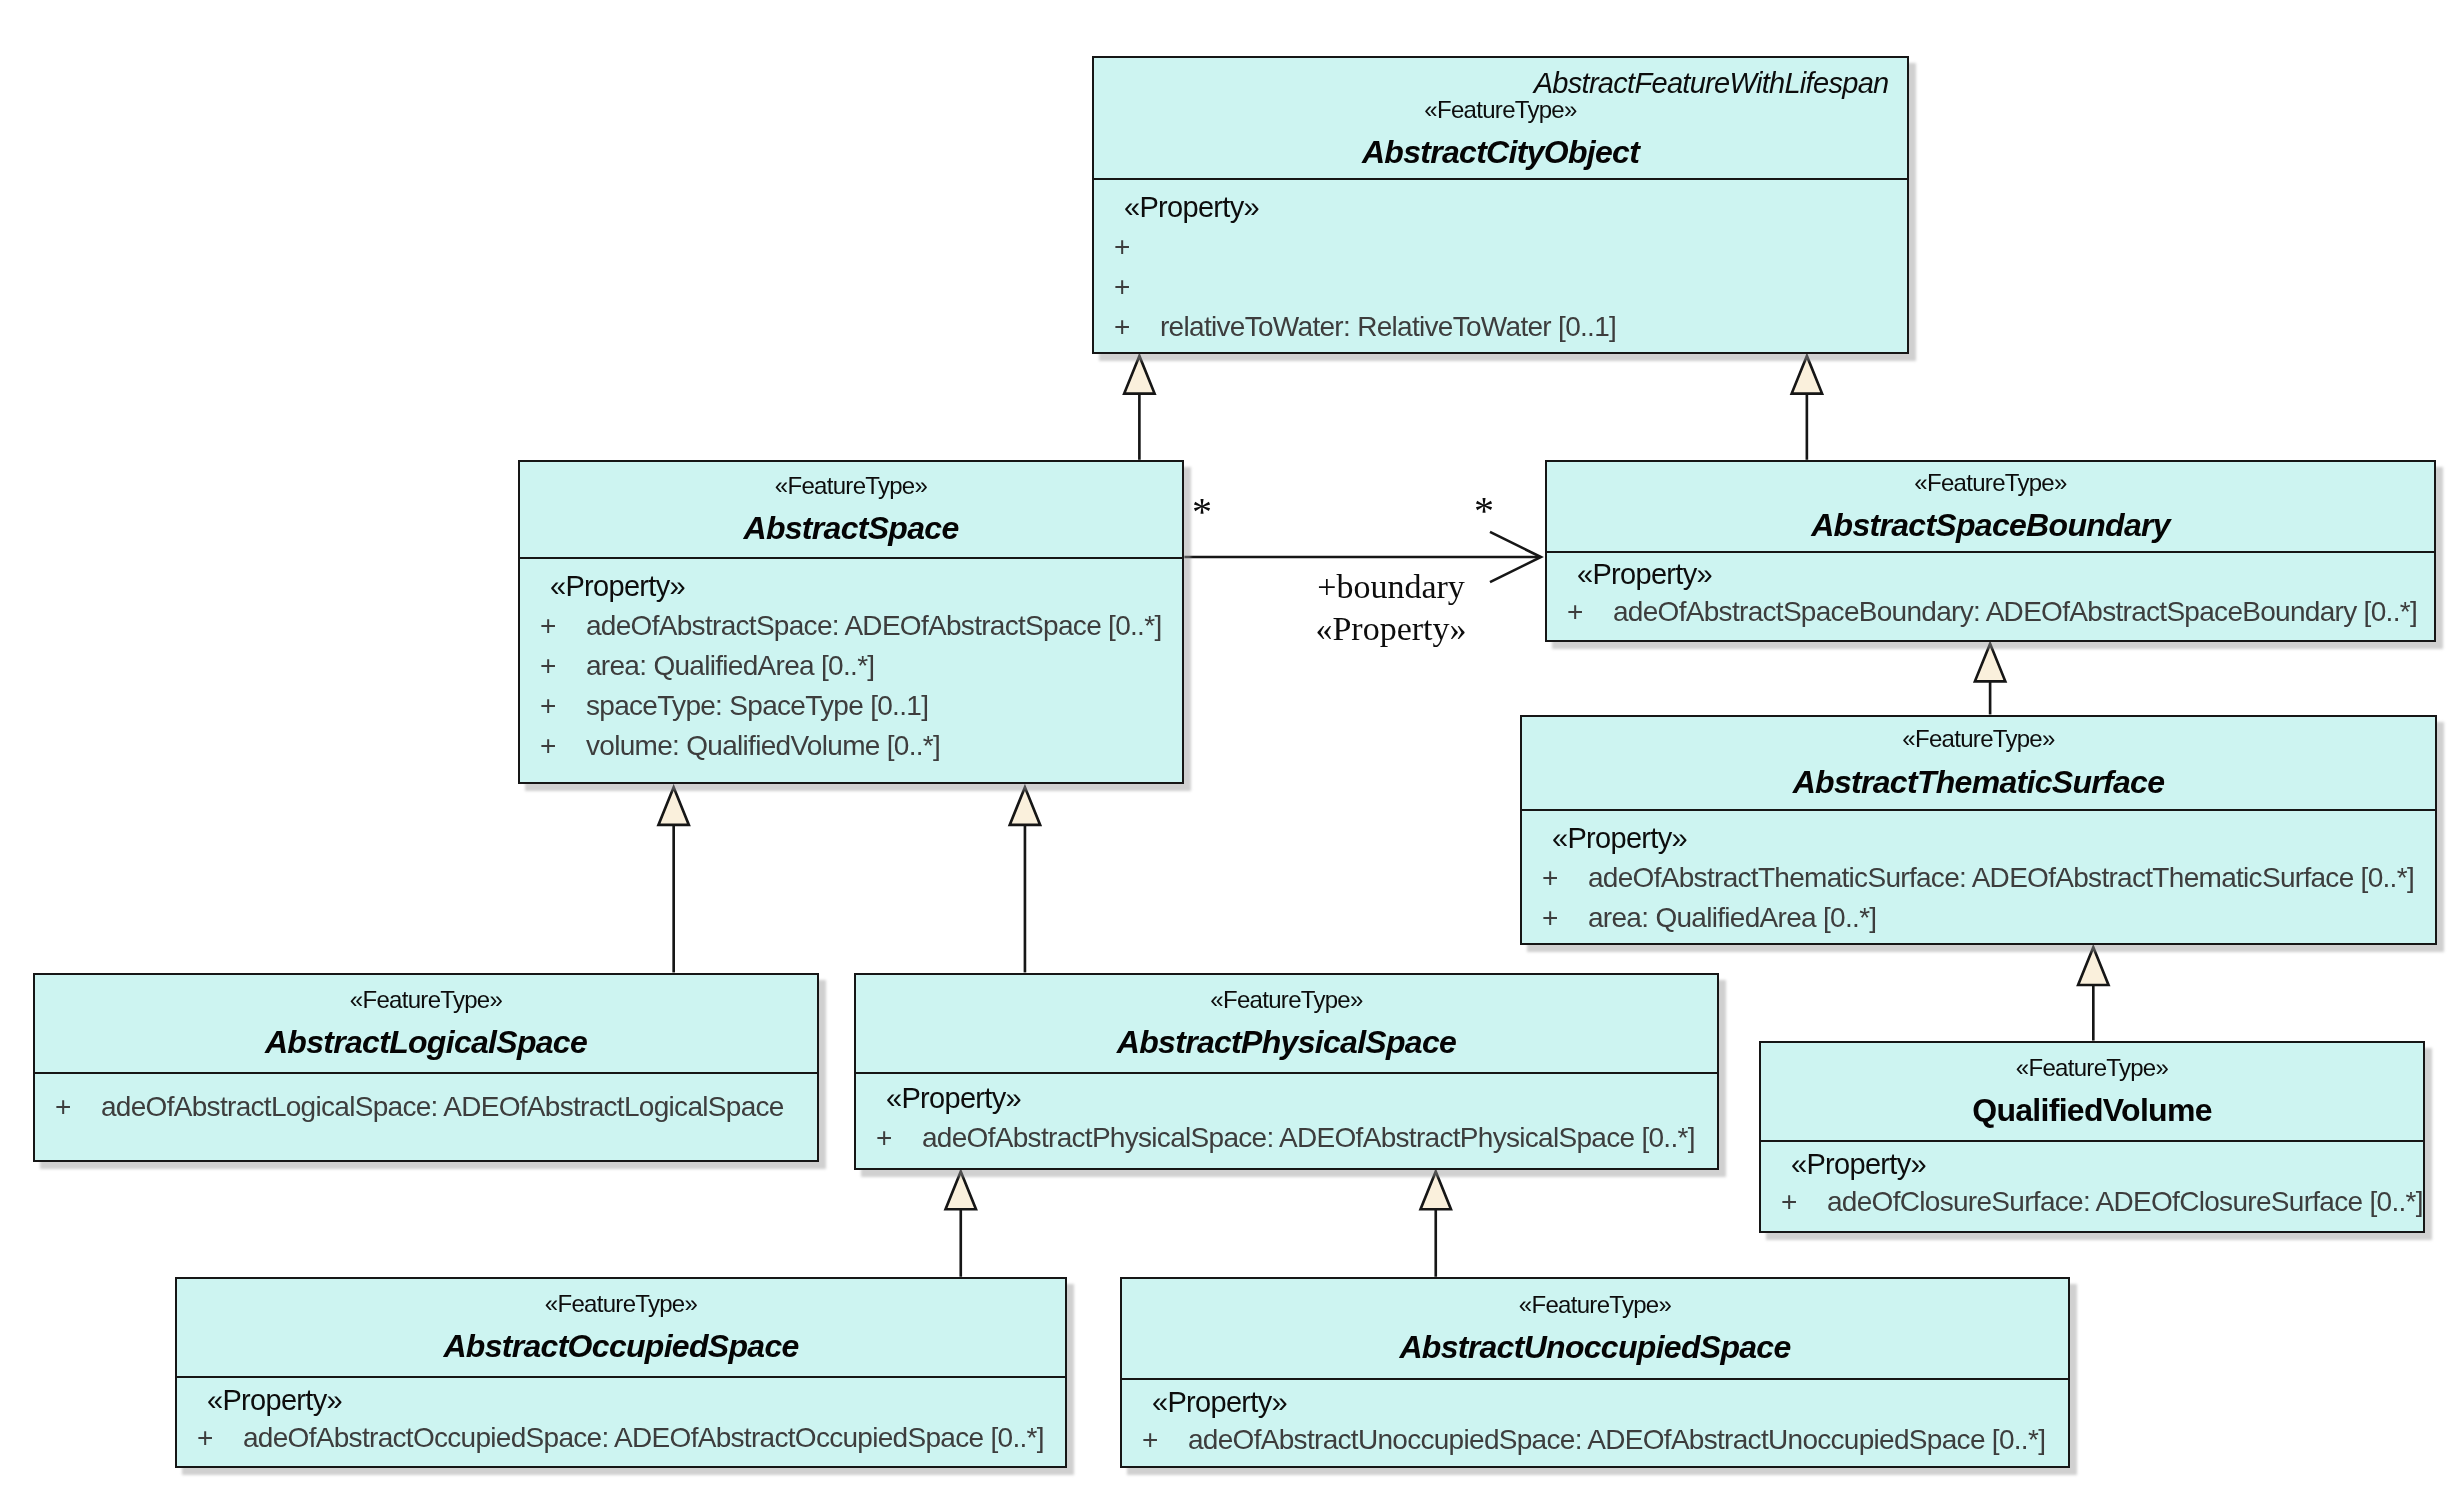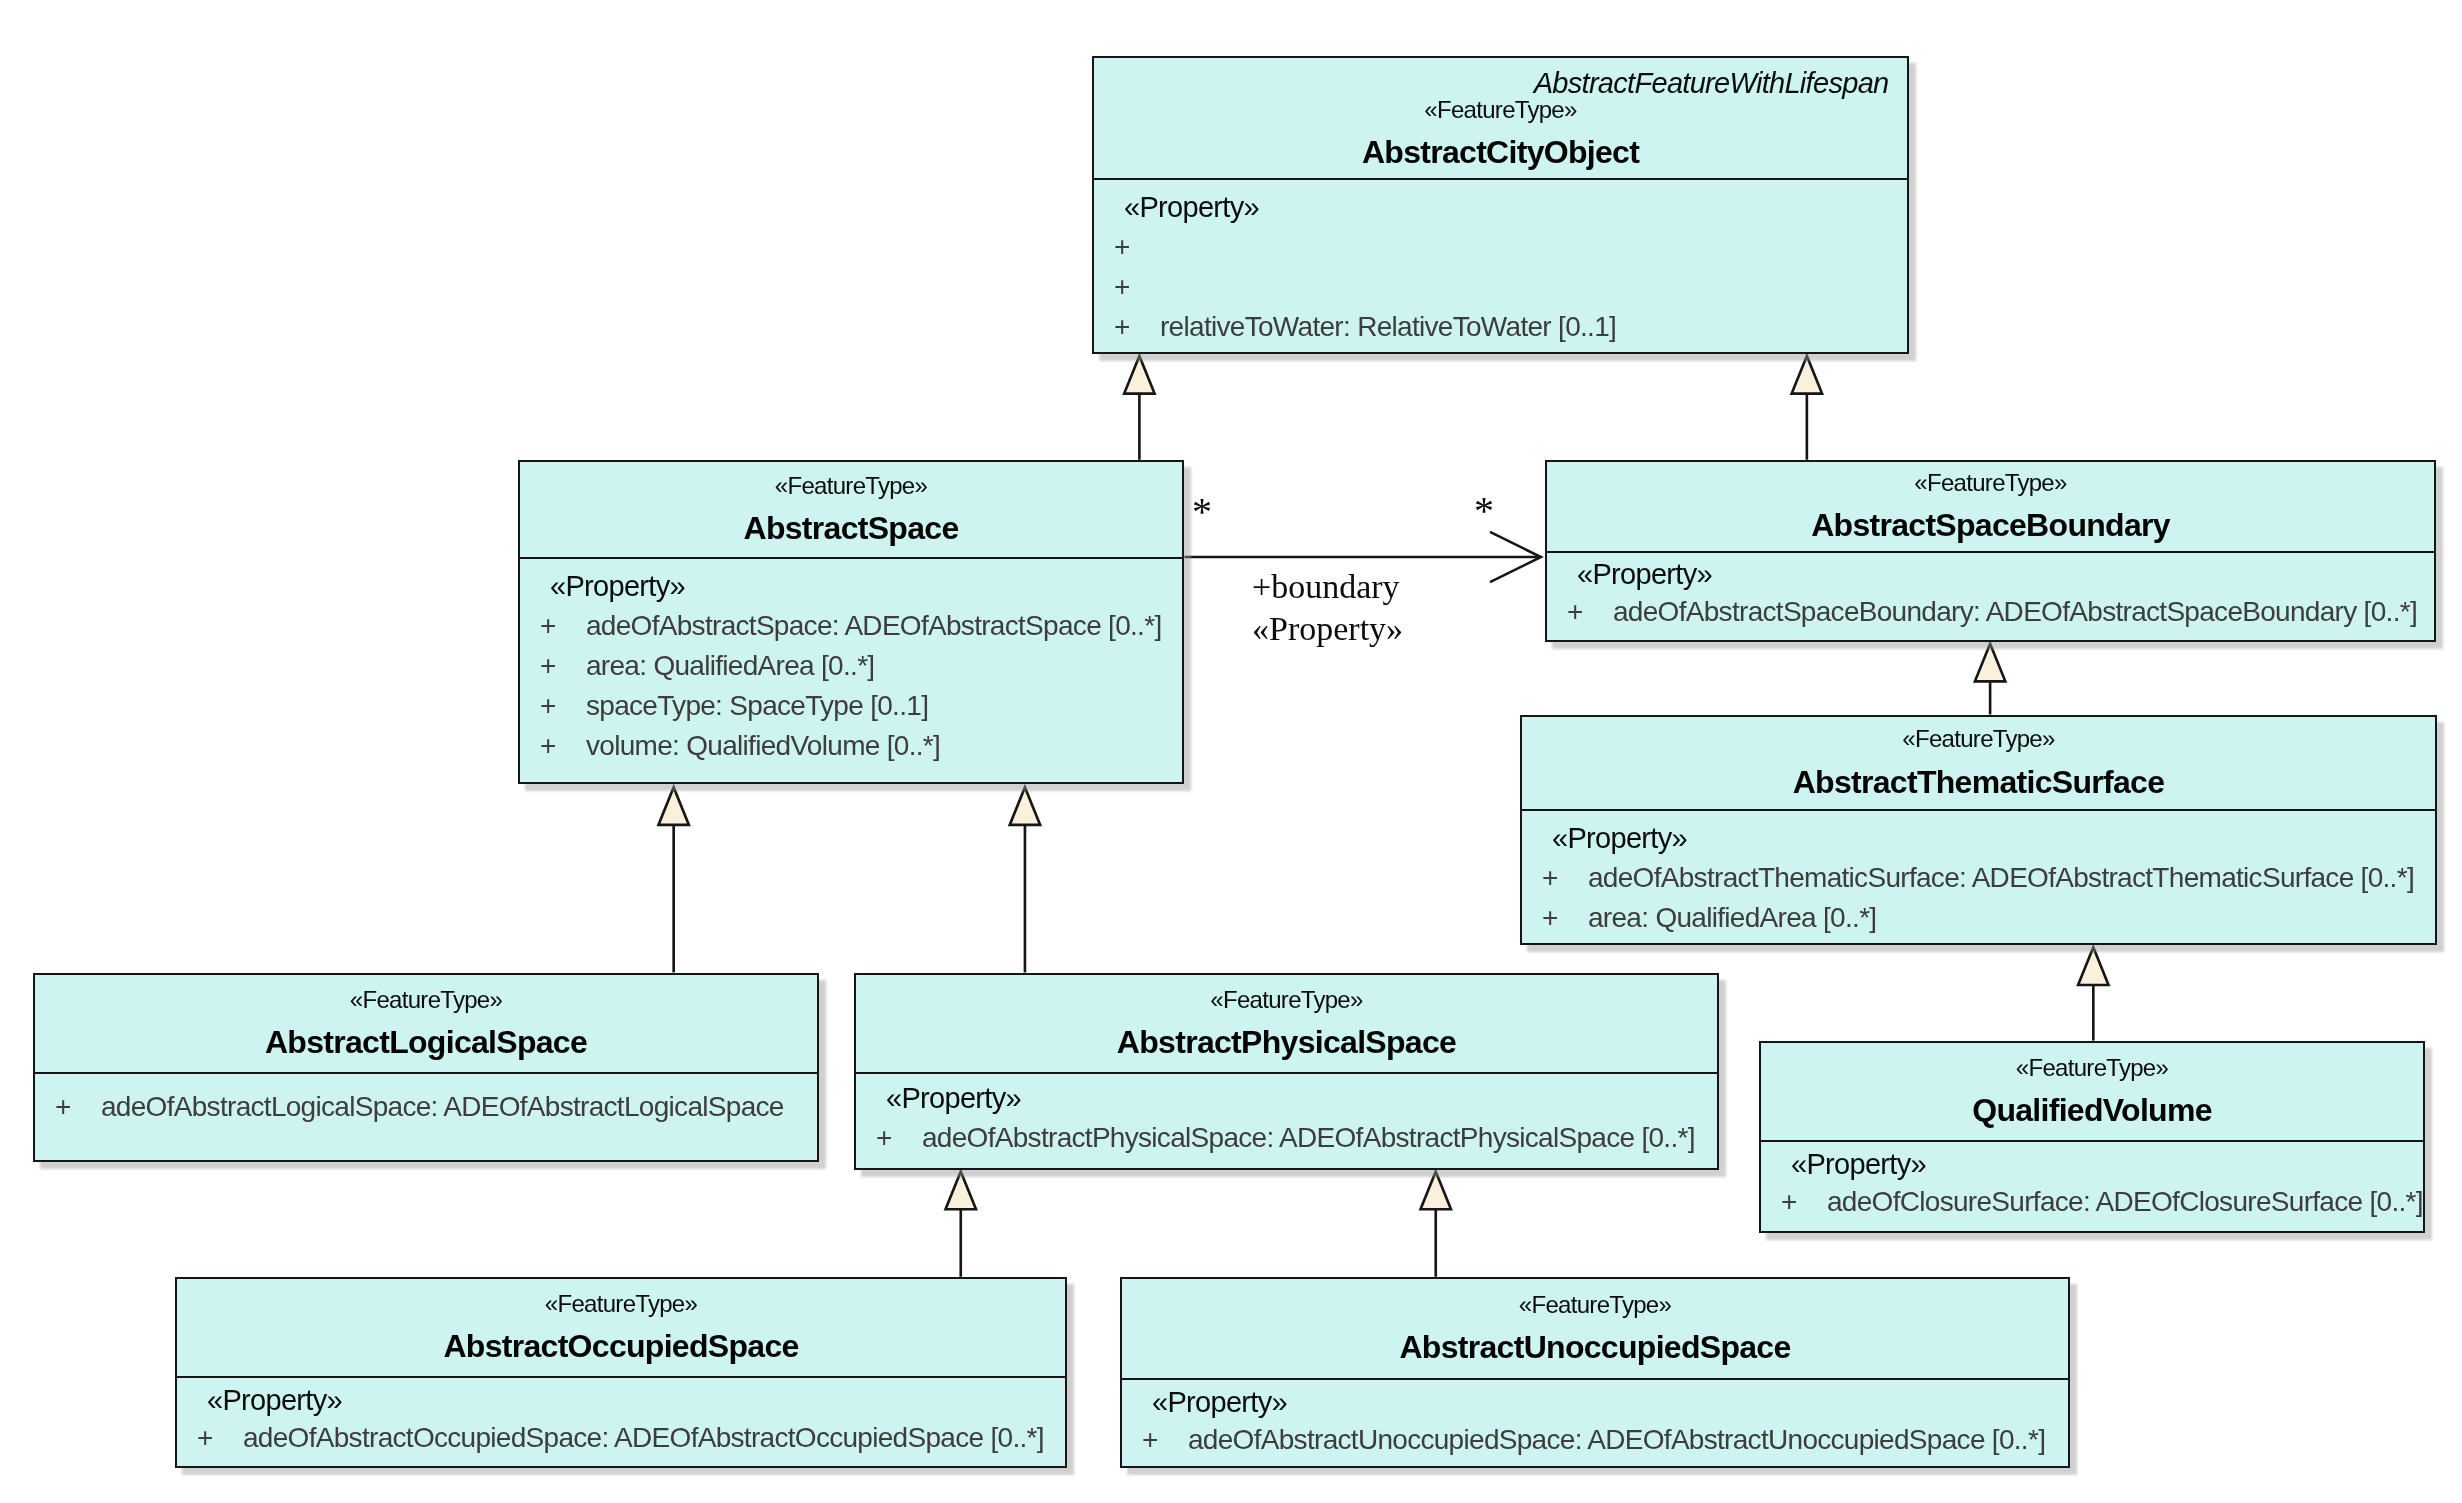--- a/index.html
+++ b/index.html
@@ -4,31 +4,31 @@
 <style>
   html,body{margin:0;padding:0;background:#ffffff;}
   #canvas{position:relative;width:2462px;height:1503px;background:#ffffff;overflow:hidden;
           font-family:"Liberation Sans","DejaVu Sans",sans-serif;}
   .uml-box{position:absolute;background:#cdf4f1;border:2.6px solid #161616;box-sizing:border-box;
            box-shadow:6.6px 6.6px 2.6px rgba(150,150,150,0.45);}
   .head{position:relative;display:flex;flex-direction:column;align-items:center;justify-content:center;
         gap:10.6px;border-bottom:2.6px solid #161616;box-sizing:border-box;}
   .head.with-parent{justify-content:flex-end;padding-bottom:6.6px;}
   .stereo{font-size:24px;color:#0d0d0d;letter-spacing:-0.7px;}
-  .cname{font-size:32px;font-weight:700;color:#050505;letter-spacing:-0.7px;}
+  .cname{font-size:32px;font-weight:700;font-style:italic;color:#050505;letter-spacing:-0.7px;}
   .cname.upright{font-style:normal;}
   .parent-label{position:absolute;top:9.3px;right:18.5px;font-style:italic;font-size:29px;color:#0d0d0d;letter-spacing:-0.7px;}
   .bod{position:relative;box-sizing:border-box;padding-top:6.6px;}
   .prop-header{padding-left:30px;font-size:29px;color:#0d0d0d;letter-spacing:-0.7px;height:40px;line-height:40px;}
   .prop{position:relative;height:40px;line-height:40px;font-size:28px;color:#3d3d3d;letter-spacing:-0.7px;white-space:nowrap;}
   .prop .vis{position:absolute;left:20px;color:#3d3d3d;}
   .prop .ptxt{position:absolute;left:66px;}
   .connectors{position:absolute;left:0;top:0;pointer-events:none;}
   .assoc-label{position:absolute;font-family:"Liberation Serif","DejaVu Serif",serif;color:#0d0d0d;}
-  .assoc-label.right-block{width:278px;text-align:left;}
+  .assoc-label.right-block{width:278px;text-align:center;}
 </style>
 </head>
 <body>
 
 <div id="canvas">
 
   <svg class="connectors" width="2462" height="1503" viewBox="0 0 3721 2272">
 
     <line x1="1790" y1="842" x2="2328" y2="842" stroke="#161616" stroke-width="4"></line>
     <polyline points="2252,804 2329,842 2252,880" fill="none" stroke="#161616" stroke-width="4"></polyline>

